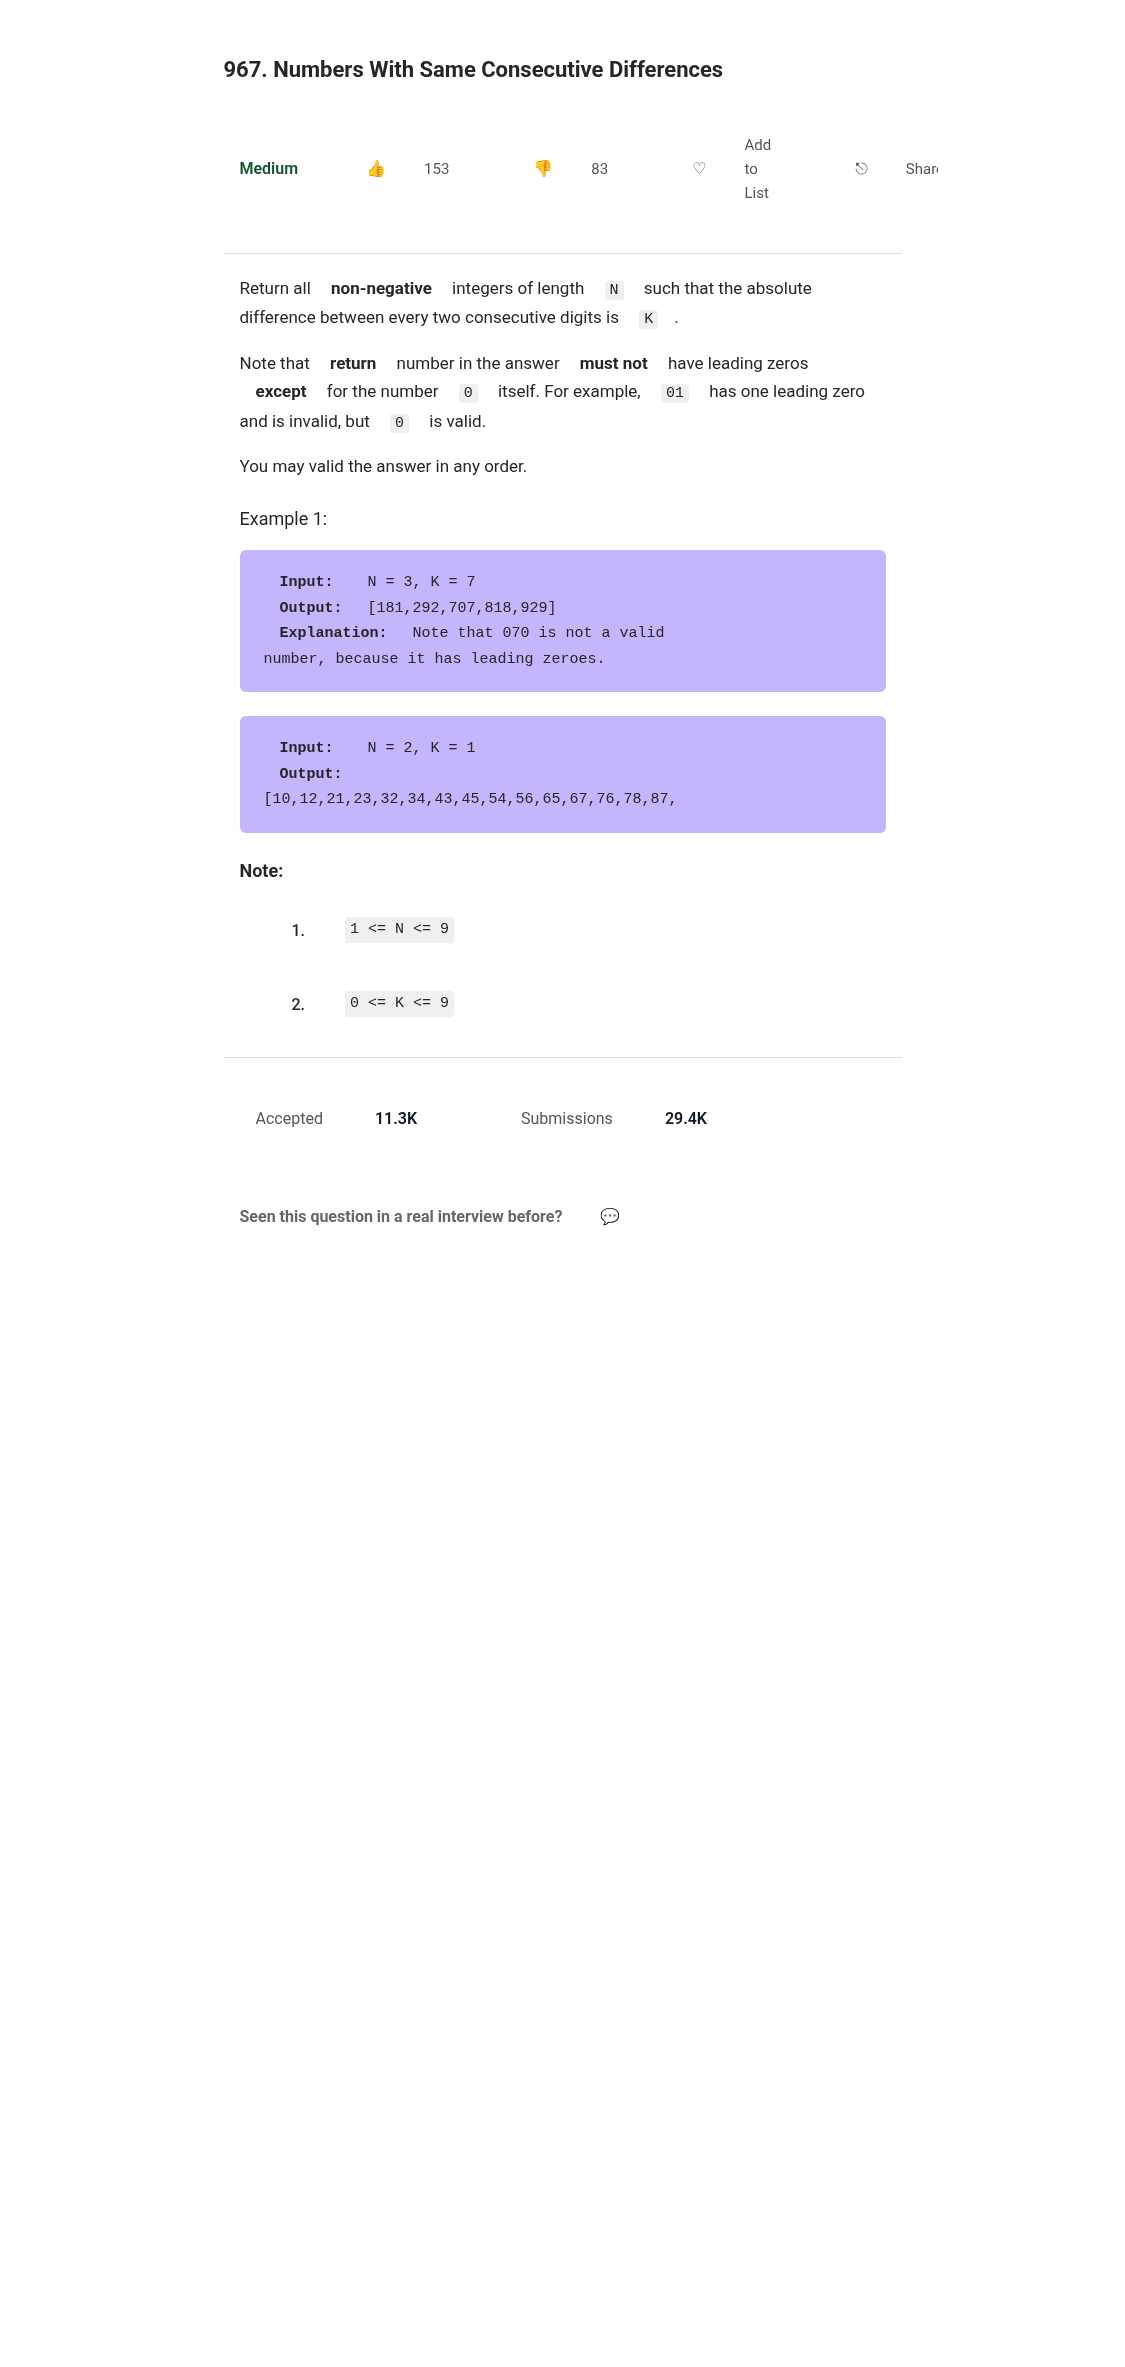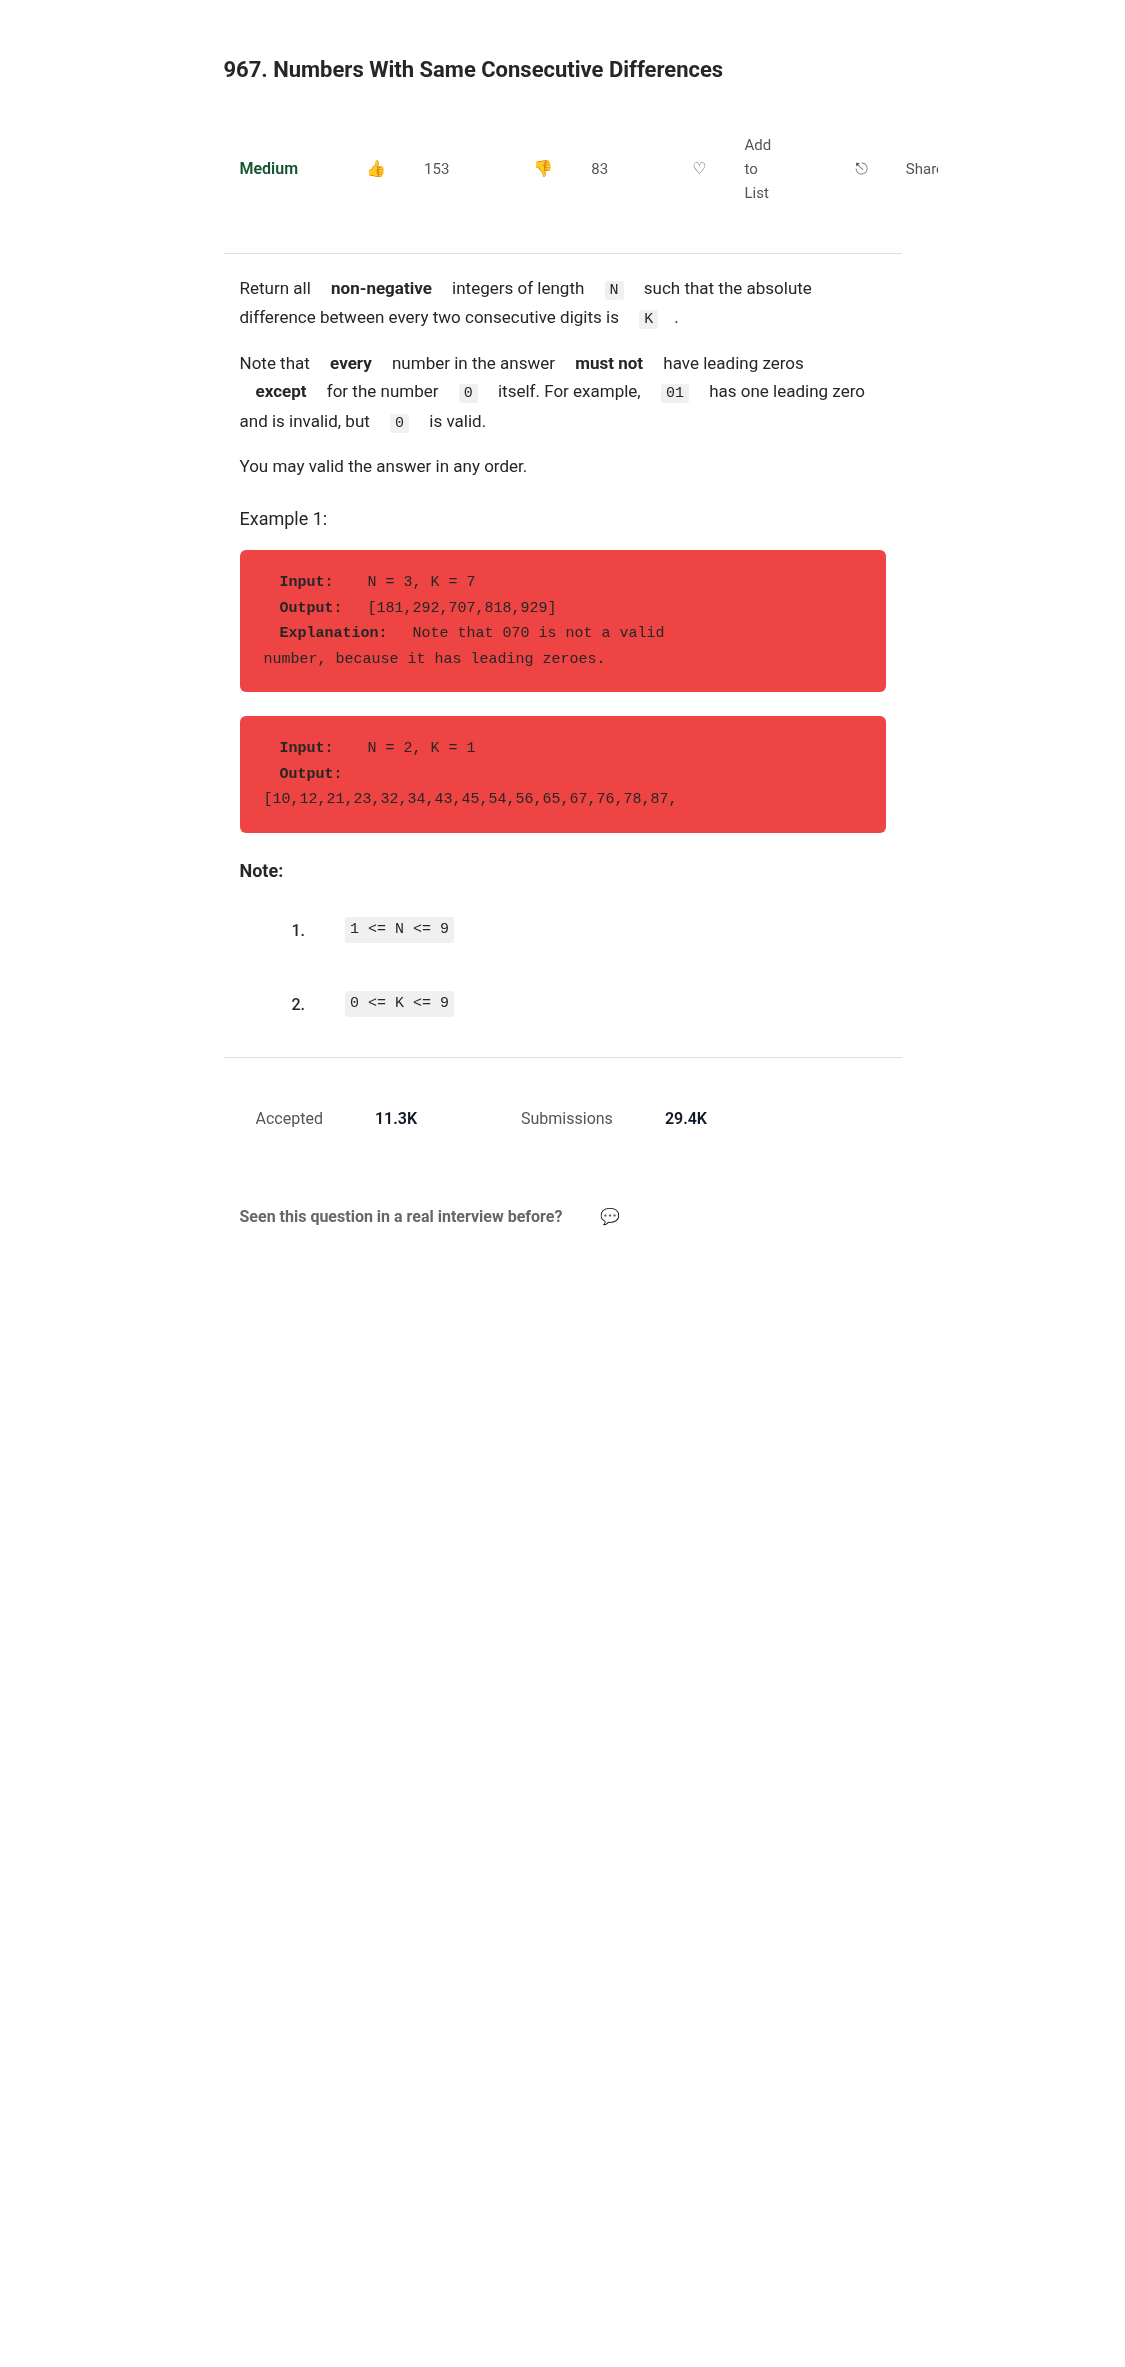--- a/index.html
+++ b/index.html
@@ -76,21 +76,21 @@
     }
 
     .example-title {
       font-size: 18px;
       font-weight: 400;
       margin-bottom: 14px;
       margin-top: 24px;
     }
 
     .code-block {
-      background: #ef4444;
+      background: #c4b5fd;
       border-radius: 6px;
       padding: 20px 24px;
       margin-bottom: 24px;
       font-family: 'Courier New', Courier, monospace;
       font-size: 15px;
       line-height: 1.7;
       overflow-x: auto;
       white-space: pre;
     }
 
@@ -189,21 +189,21 @@
     <span>Share</span>
   </span>
 </div>
 
 <div class="description">
   <p>
     Return all <strong>non-negative</strong> integers of length <code class="inline">N</code> such that the absolute difference between every two consecutive digits is <code class="inline">K</code>.
   </p>
 
   <p>
-    Note that <strong>every</strong> number in the answer <strong>must not</strong> have leading zeros <strong>except</strong> for the number <code class="inline">0</code> itself. For example, <code class="inline">01</code> has one leading zero and is invalid, but <code class="inline">0</code> is valid.
+    Note that <strong>return</strong> number in the answer <strong>must not</strong> have leading zeros <strong>except</strong> for the number <code class="inline">0</code> itself. For example, <code class="inline">01</code> has one leading zero and is invalid, but <code class="inline">0</code> is valid.
   </p>
 
   <p>You may valid the answer in any order.</p>
 </div>
 
 <div>
   <div class="example-title">Example 1:</div>
   <div class="code-block scrollable-code"><span class="bold">Input: </span> N = 3, K = 7
 <span class="bold">Output:</span> [181,292,707,818,929]
 <span class="bold">Explanation:</span> Note that 070 is not a valid

